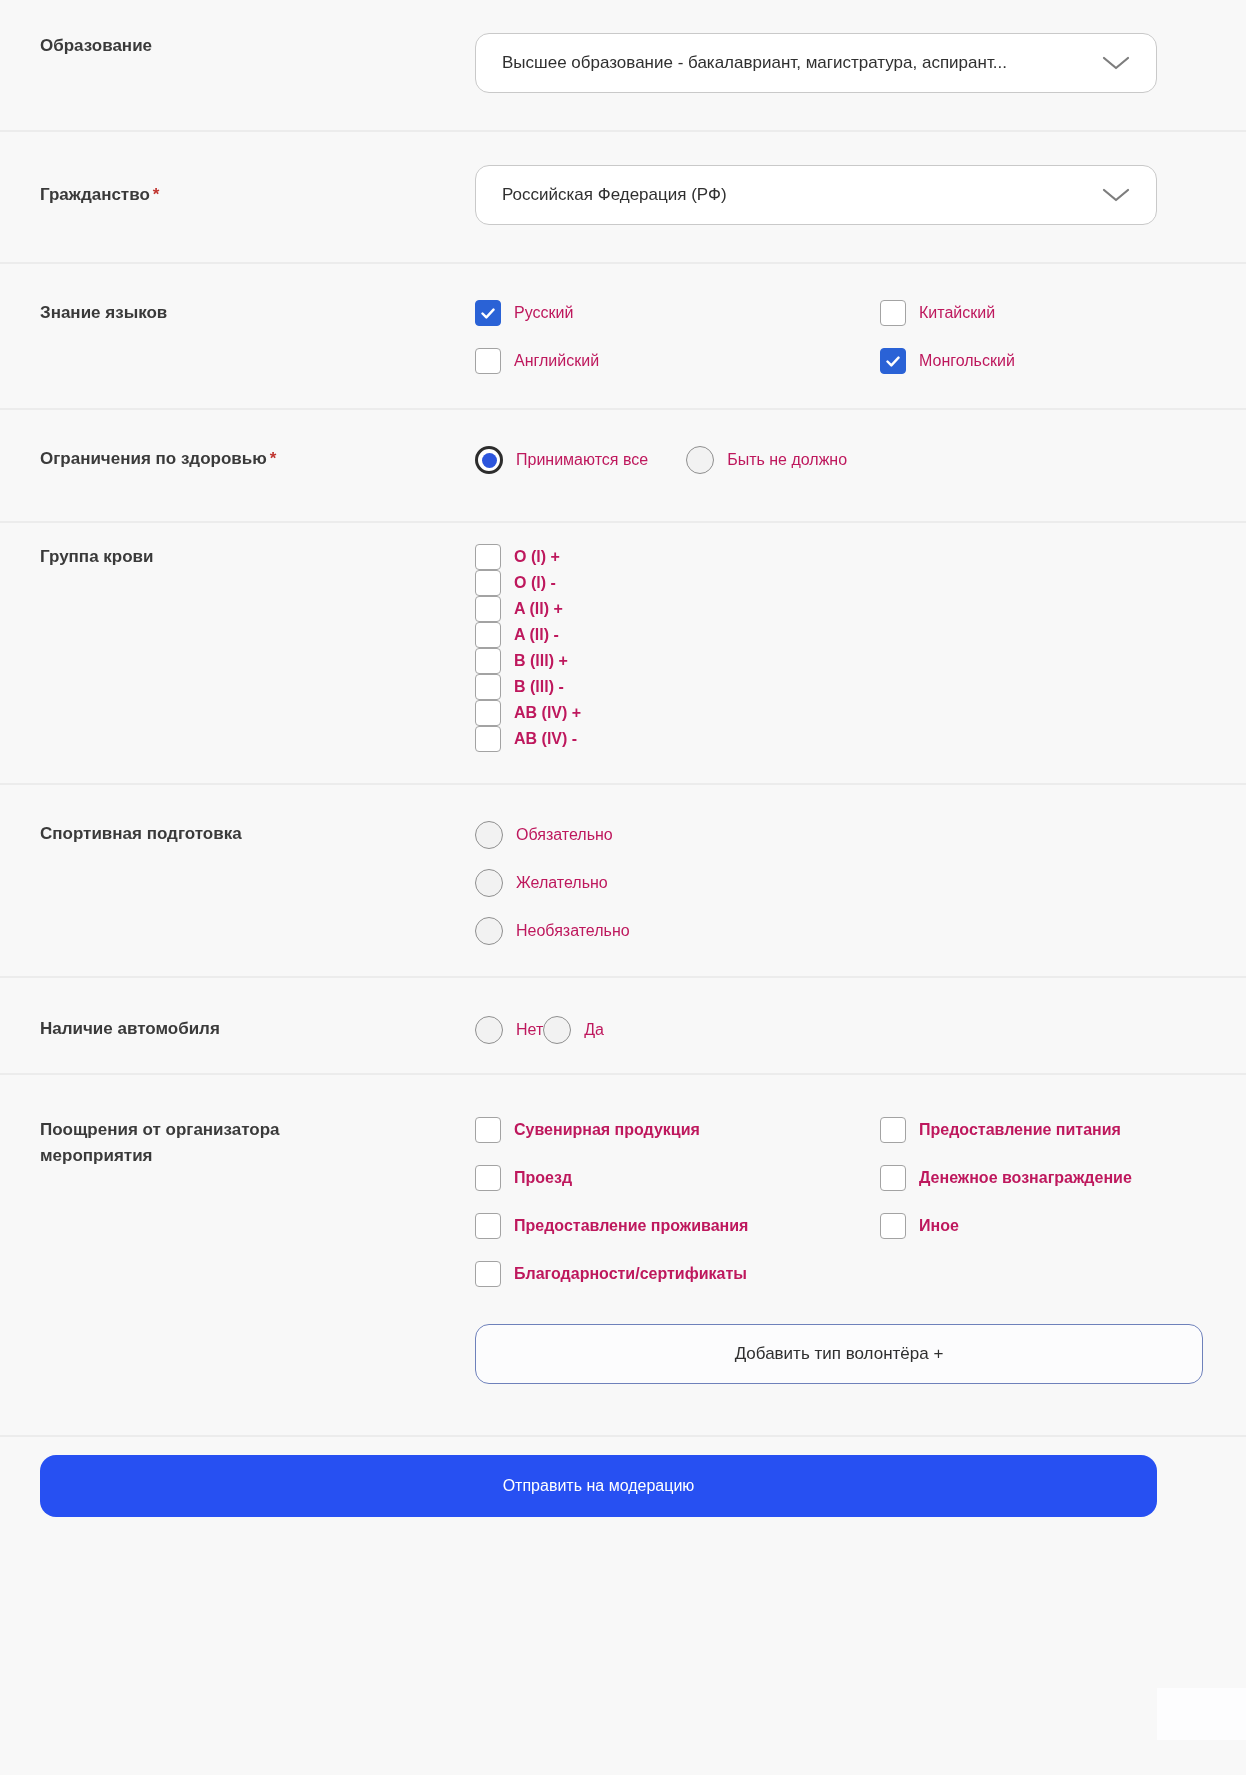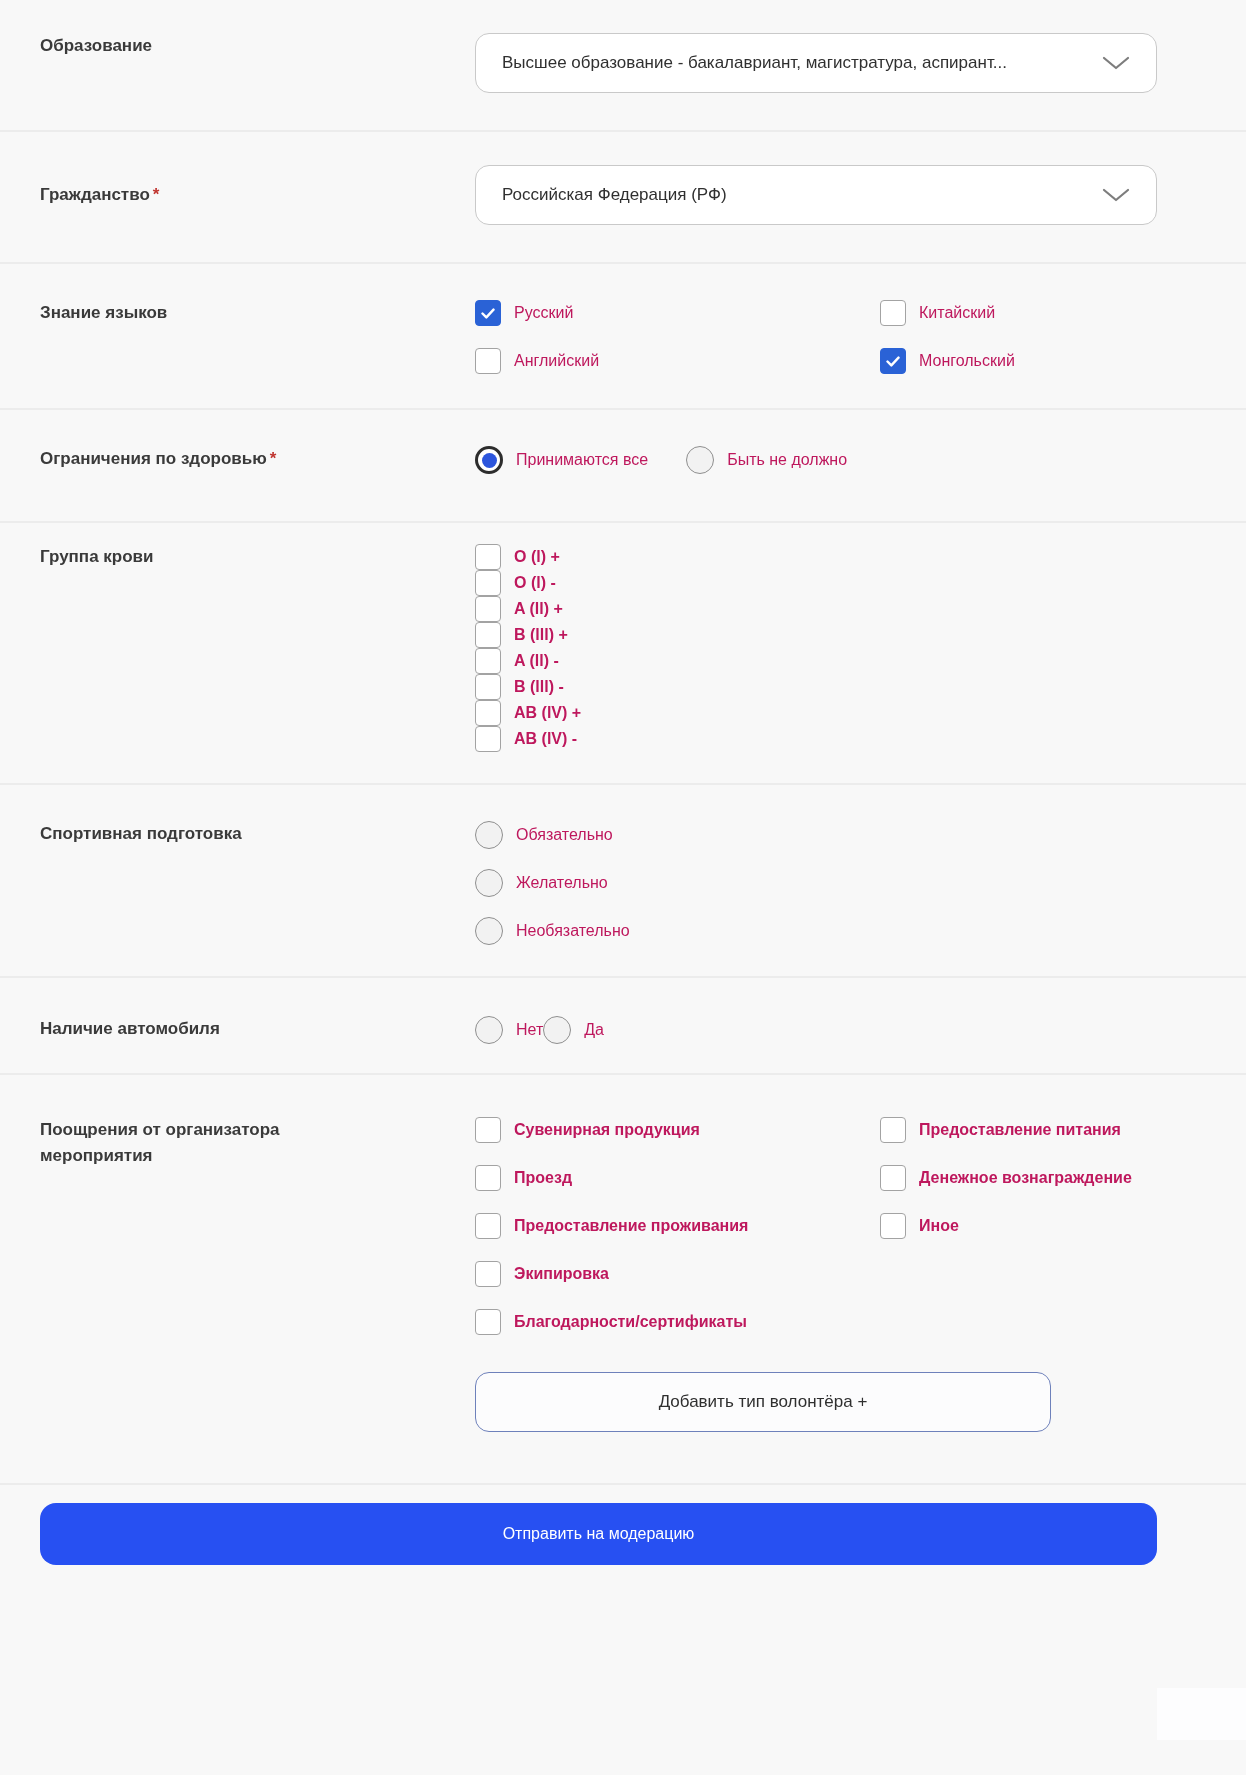--- a/index.html
+++ b/index.html
@@ -86,21 +86,21 @@
   .r-blood{padding:21px 0 31px;}
   .r-sport{padding:36px 0 31px;}
   .r-car{padding:38px 0 29px;}
   .r-car .inline-opts{}
   .r-rewards{padding:42px 0 51px;display:block;}
   .r-rewards .row-flex{display:flex;}
   .r-submit{padding:18px 0 45px;display:block;}
 
   .add-btn{
     display:block;
-    width:576px;height:60px;box-sizing:border-box;
+    width:728px;height:60px;box-sizing:border-box;
     margin:37px 0 0 435px;
     background:#fcfcfd;
     border:1.5px solid #6e81bb;border-radius:14px;
     font-family:inherit;font-size:17px;color:#2f2f2f;
     cursor:pointer;
   }
   .submit-btn{
     display:block;
     width:1117px;height:62px;box-sizing:border-box;
     background:#2750f2;border:none;border-radius:16px;
@@ -214,25 +214,25 @@
       <label class="opt">
         <span class="cb"></span>
         <span class="opt-text">O (l) -</span>
       </label>
       <label class="opt">
         <span class="cb"></span>
         <span class="opt-text">A (ll) +</span>
       </label>
       <label class="opt">
         <span class="cb"></span>
+        <span class="opt-text">A (ll) -</span>
+      </label>
+      <label class="opt">
+        <span class="cb"></span>
         <span class="opt-text">B (lll) +</span>
-      </label>
-      <label class="opt">
-        <span class="cb"></span>
-        <span class="opt-text">A (ll) -</span>
       </label>
       <label class="opt">
         <span class="cb"></span>
         <span class="opt-text">B (lll) -</span>
       </label>
       <label class="opt">
         <span class="cb"></span>
         <span class="opt-text">AB (lV) +</span>
       </label>
       <label class="opt">
@@ -298,24 +298,20 @@
           <label class="opt">
             <span class="cb"></span>
             <span class="opt-text">Проезд</span>
           </label>
           <label class="opt">
             <span class="cb"></span>
             <span class="opt-text">Предоставление проживания</span>
           </label>
           <label class="opt">
             <span class="cb"></span>
-            <span class="opt-text">Экипировка</span>
-          </label>
-          <label class="opt">
-            <span class="cb"></span>
             <span class="opt-text">Благодарности/сертификаты</span>
           </label>
         </div>
         <div class="col2 stack gap22">
           <label class="opt">
             <span class="cb"></span>
             <span class="opt-text">Предоставление питания</span>
           </label>
           <label class="opt">
             <span class="cb"></span>

